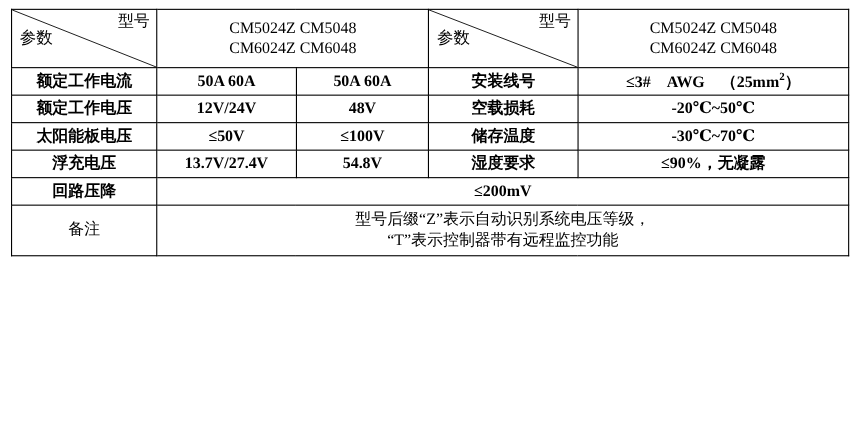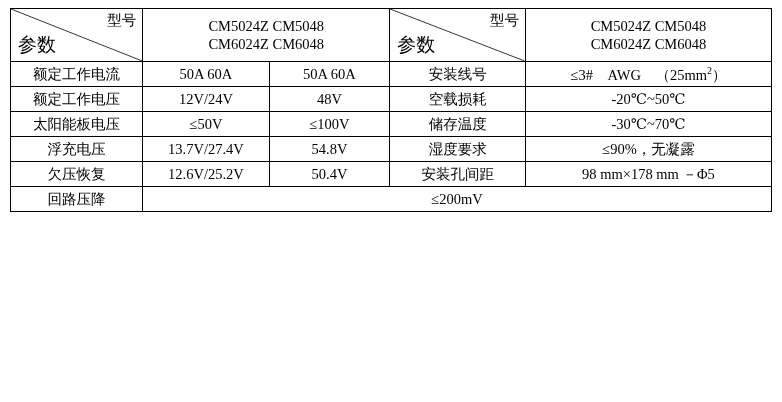--- a/index.html
+++ b/index.html
@@ -57,30 +57,30 @@
   .diag .line svg { display: block; width: 100%; height: 100%; }
   .diag .tr {
     position: absolute;
     right: 6px;
     top: 2px;
     font-size: 14.5px;
   }
   .diag .bl {
     position: absolute;
     left: 7px;
-    bottom: 4px;
-    font-size: 19px;
+    bottom: 16px;
+    font-size: 15px;
   }
   .model-head {
     height: 50px;
     line-height: 1.55;
     font-size: 14.5px;
   }
   .model-head div { white-space: nowrap; }
-  .row-h { height: 25px; }
+  .row-h { height: 25px; font-weight: bold; }
   .tall { height: 46px; }
   .sup { font-size: 10px; vertical-align: super; }
   .note-text { line-height: 1.5; }
 </style>
 </head>
 <body>
 
 <div class="sheet">
   <table class="spec">
     <colgroup>
@@ -147,31 +147,31 @@
 
       <tr class="row-h">
         <td>浮充电压</td>
         <td>13.7V/27.4V</td>
         <td>54.8V</td>
         <td>湿度要求</td>
         <td>≤90%，无凝露</td>
       </tr>
 
 
-      <tr class="row-h">
-        <td>欠压恢复</td>
-        <td>12.6V/25.2V</td>
-        <td>50.4V</td>
-        <td>安装孔间距</td>
-        <td>98 mm×178 mm －Φ5</td>
-      </tr>
 
 
       <tr class="row-h">
         <td>回路压降</td>
         <td colspan="4">≤200mV</td>
       </tr>
 
 
 
+      <tr class="tall">
+        <td>备注</td>
+        <td colspan="4" class="note-text">
+          <div>型号后缀“Z”表示自动识别系统电压等级，</div>
+          <div>“T”表示控制器带有远程监控功能</div>
+        </td>
+      </tr>
     </tbody>
   </table>
 </div>
 
 </body></html>

